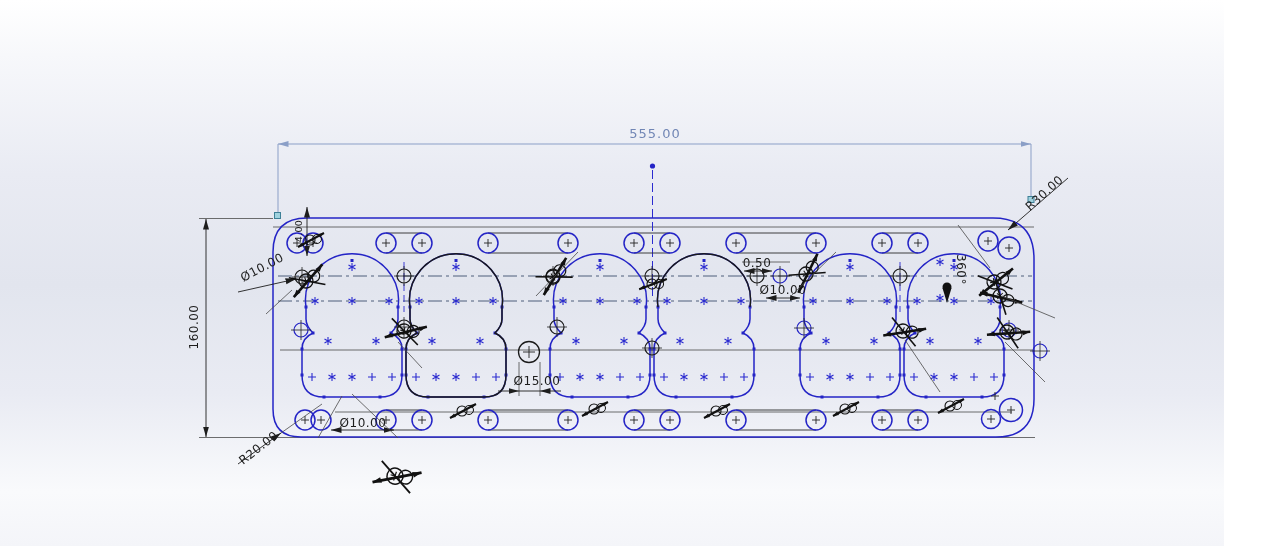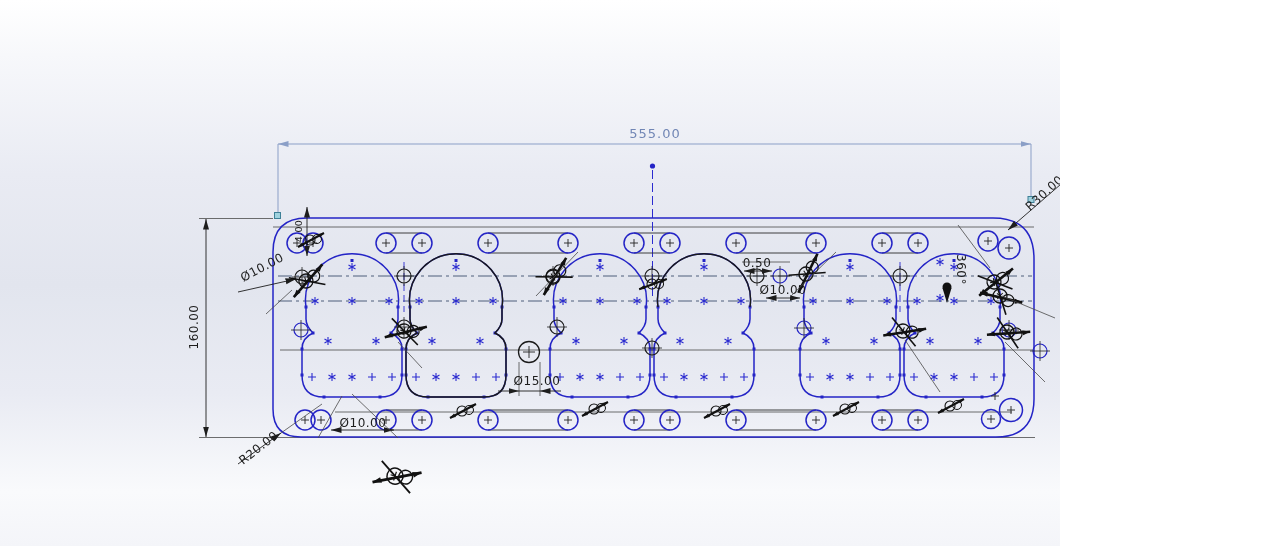--- a/index.html
+++ b/index.html
@@ -1,17 +1,17 @@
 <!DOCTYPE html>
 <html><head>
 <meta charset="utf-8">
 <style>
   html,body{margin:0;padding:0;}
   .viewport{
-    position:relative;width:1060px;height:546px;overflow:hidden;
+    position:relative;width:1224px;height:546px;overflow:hidden;
     background:linear-gradient(180deg,#ffffff 0%,#f7f8fb 10%,#e9ebf3 32%,#e2e5ee 52%,#e9ebf3 72%,#f9fafc 90%,#f4f5f9 100%);
     font-family:"DejaVu Sans", sans-serif;
   }
   svg{position:absolute;left:0;top:0;}
   text{font-family:"DejaVu Sans", sans-serif;}
   .dim{fill:#1d1d1d;font-size:12px;letter-spacing:0.5px;}
   .dimsmall{fill:#1d1d1d;font-size:9.5px;letter-spacing:0.3px;}
   .dimsel{fill:#7186b5;font-size:13px;letter-spacing:1px;}
   .sk{stroke:#2424c6;fill:none;stroke-width:1.5;}
   .skb{stroke:#1a1a1a;fill:none;stroke-width:1.4;}

